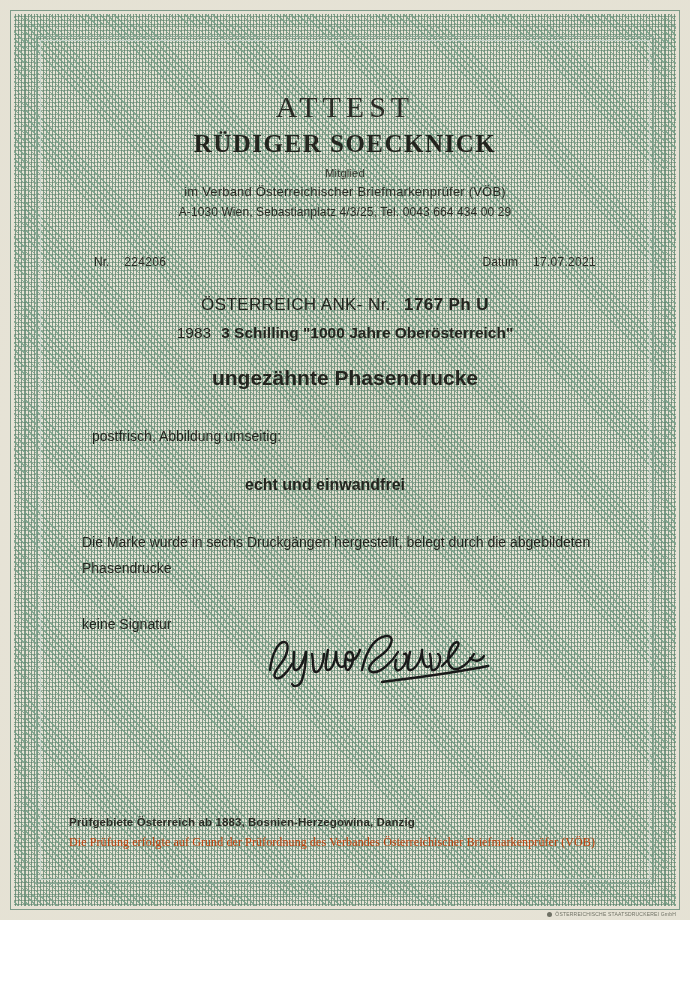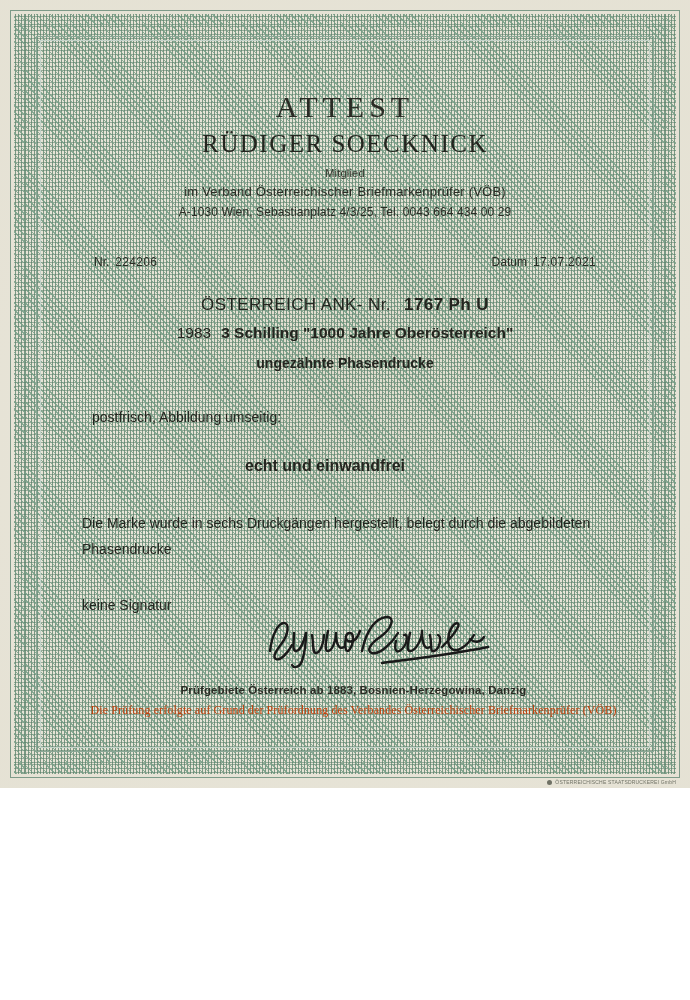--- a/index.html
+++ b/index.html
@@ -11,21 +11,21 @@
     width: 690px;
     height: 1000px;
     font-family: "Liberation Sans", sans-serif;
     overflow: hidden;
   }
 
   
   .certificate {
     position: relative;
     width: 690px;
-    height: 788px;
+    height: 920px;
     background: #e9e6da;
     box-sizing: border-box;
   }
 
   
   .paper-tone {
     position: absolute;
     inset: 0;
     background:
       radial-gradient(ellipse 55% 42% at 50% 46%, rgba(214,210,192,0.55) 0%, rgba(214,210,192,0) 70%),
@@ -122,21 +122,21 @@
     font-family: "Liberation Serif", serif;
     font-size: 30px;
     letter-spacing: 5px;
     color: #2a2b25;
     margin-top: 38px;
   }
   .subtitle {
     text-align: center;
     font-family: "Liberation Serif", serif;
     font-size: 25px;
-    font-weight: normal;
+    font-weight: bold;
     letter-spacing: 1.5px;
     color: #24251f;
     margin-top: 6px;
   }
   .role {
     text-align: center;
     font-size: 11px;
     color: #33342c;
     margin-top: 9px;
     letter-spacing: 0.2px;
@@ -159,43 +159,43 @@
 
   .meta-row {
     display: flex;
     justify-content: space-between;
     margin-top: 36px;
     padding: 0 42px;
     font-size: 12px;
     color: #2b2c25;
   }
   .meta-item .label { margin-right: 6px; }
-  .meta-item .value { letter-spacing: 0.3px; }
+  .meta-item .value { letter-spacing: 0.3px; margin-left: 9px; }
 
   .item-block {
     text-align: center;
     margin-top: 26px;
   }
   .item-line1 {
     font-size: 17px;
     letter-spacing: 0.4px;
   }
   .item-line1 .country { font-weight: normal; }
   .item-line1 .anknr-label { font-weight: normal; }
   .item-line1 .anknr { font-weight: bold; margin-left: 8px; }
   .item-line2 {
     font-size: 15.5px;
     font-weight: bold;
     margin-top: 9px;
   }
   .item-line2 .year { font-weight: normal; margin-right: 10px; }
   .item-line3 {
-    font-size: 14px;
-    font-weight: bold;
-    margin-top: 13px;
+    font-size: 21px;
+    font-weight: bold;
+    margin-top: 24px;
   }
 
   .body-text {
     font-size: 14px;
     margin-top: 38px;
     padding-left: 40px;
     color: #24251f;
   }
   .verdict {
     text-align: center;
@@ -225,21 +225,21 @@
     position: absolute;
     left: 210px;
     top: 0px;
   }
 
   .footer {
     position: absolute;
     left: 17px;
     right: 0;
     bottom: 18px;
-    text-align: center;
+    text-align: left;
   }
   .footer-line1 {
     font-size: 11.5px;
     font-weight: bold;
     color: #2b2c25;
     letter-spacing: 0.1px;
   }
   .footer-line2 {
     font-family: "Liberation Serif", serif;
     font-size: 12px;

